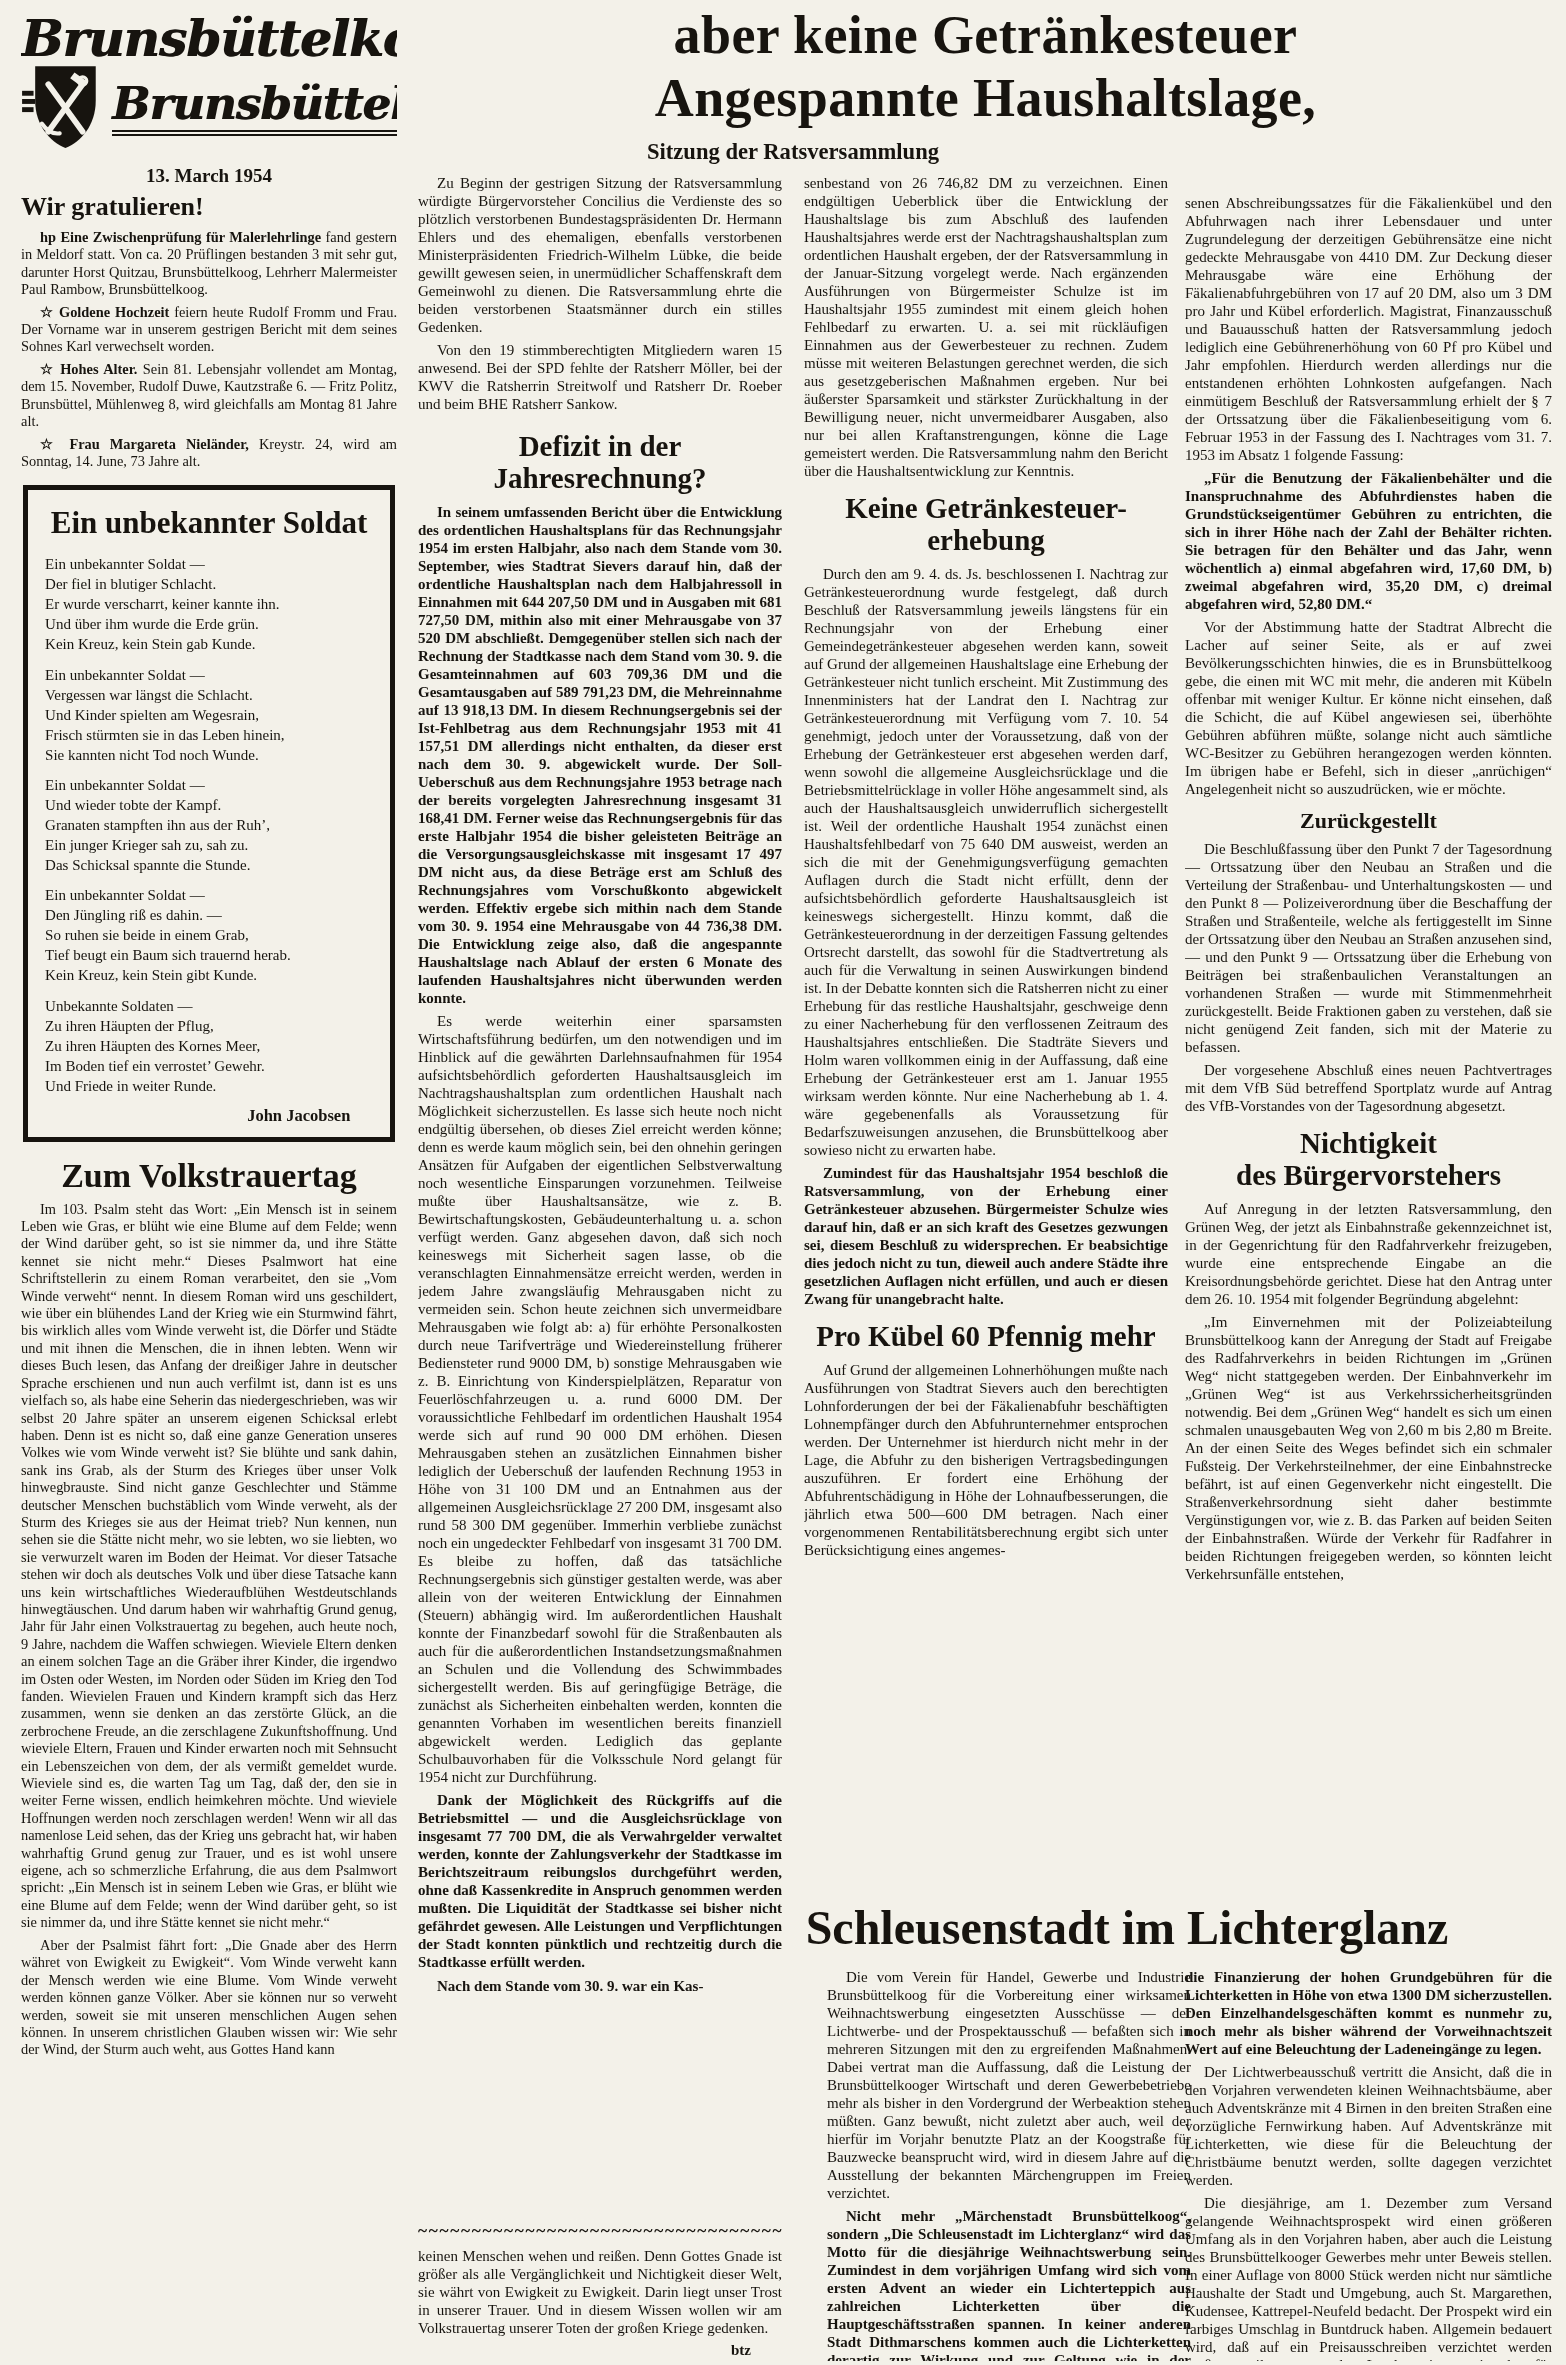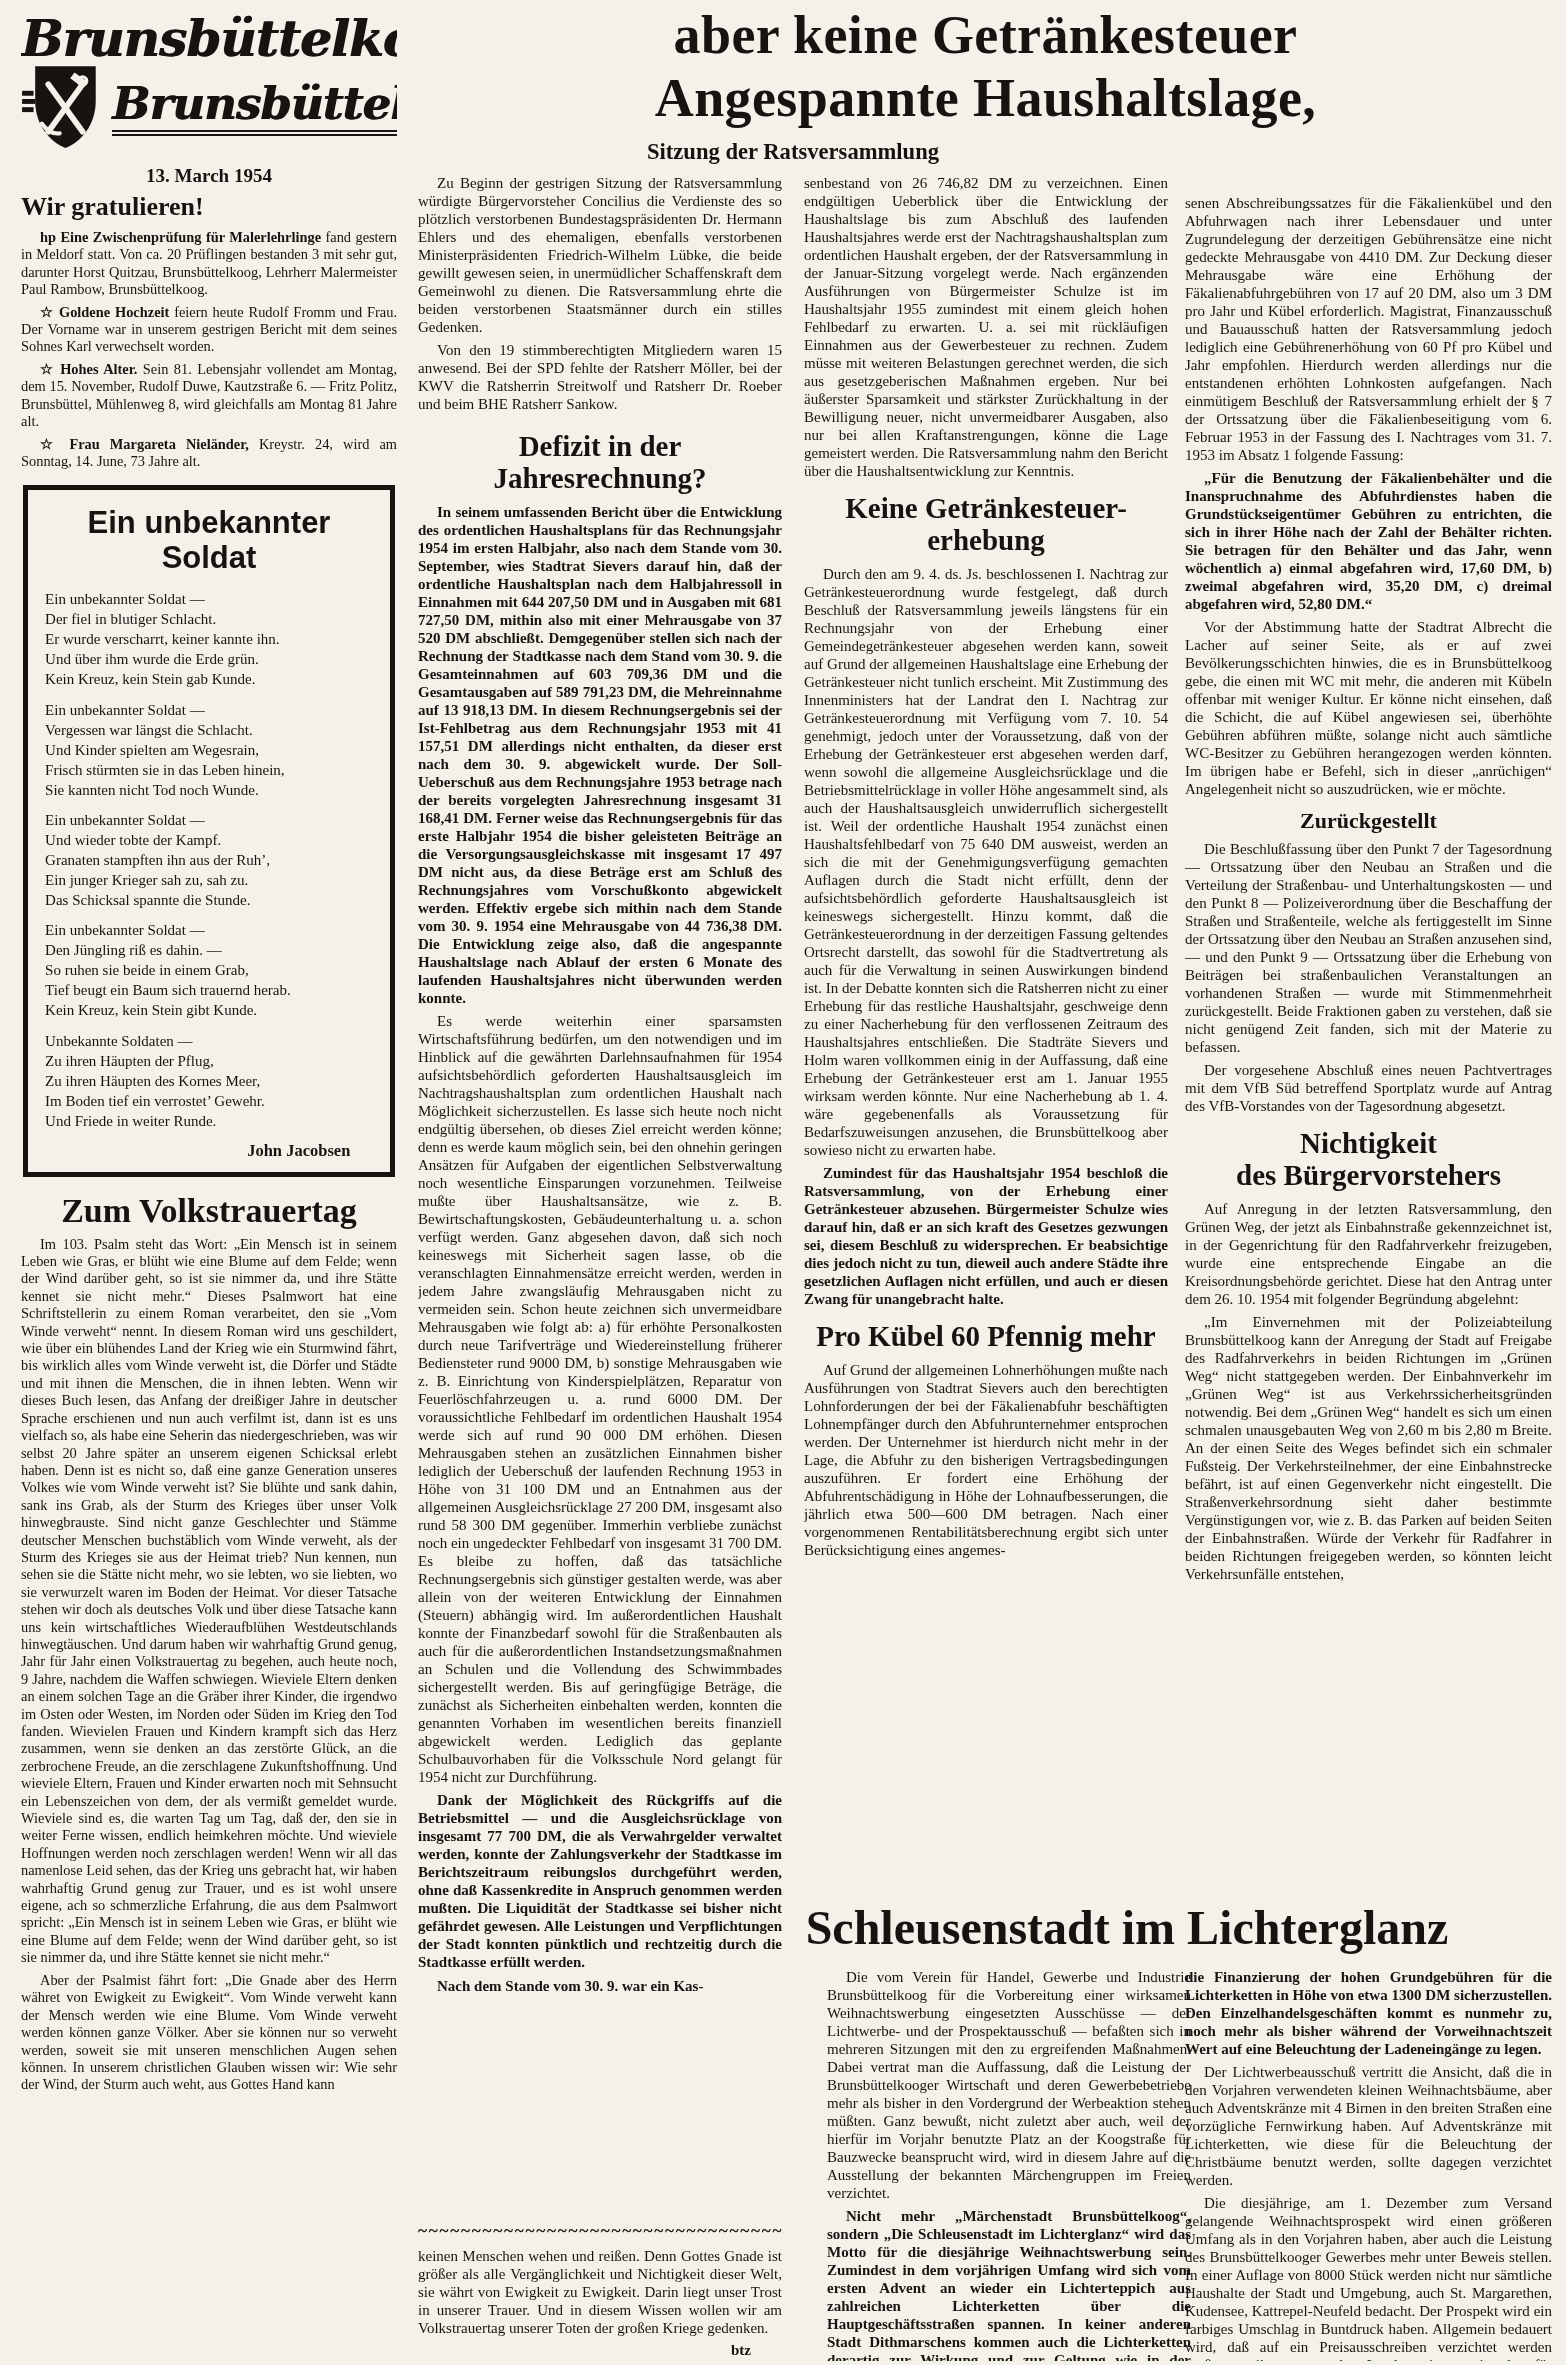--- a/index.html
+++ b/index.html
@@ -30,21 +30,21 @@
   .mast-2 { font-size:45px; line-height:49px; border-bottom:6px double #17140f; padding-bottom:2.6px; }
   .dateline { text-align:center; font-weight:bold; font-size:19px; margin:12px 0 5.2px 0; }
 
   
   #col1 p.t { font-size:14.4px; line-height:17.4px; }
   .grat-title { font-size:26px; line-height:30px; margin:3.5px 0 7px 0; }
   .volk-title { font-size:34px; line-height:33px; text-align:center; margin:17.4px 0 8.7px 0; }
 
   
   .poem-box { border:5.2px solid #17140f; margin:14px 1.7px 0 1.7px; padding:14px 17.4px 8.7px 17.4px; }
-  .poem-title { font-family:Liberation Sans, sans-serif; font-size:31px; line-height:35px;
+  .poem-title { font-family:Liberation Serif, serif; font-size:31px; line-height:35px;
                 text-align:center; margin:1.7px 0 14px 0; font-weight:bold; }
   .stanza { white-space:pre-line; font-size:15px; line-height:20px; margin:0 0 10.4px 0;
             text-align:left; text-indent:0; }
   .poem-author { text-align:right; font-weight:bold; font-size:16.5px; padding-right:22.6px; margin:7px 0 1.7px 0; }
 
   
   #main-headline { position:absolute; left:418px; top:3.5px; width:1135px; text-align:center; }
   #main-headline .hl { font-size:54px; line-height:63px; letter-spacing:0.4px; }
   #subhead { position:absolute; left:418px; top:139px; width:750px; text-align:center;
              font-size:22.6px; font-weight:bold; }

